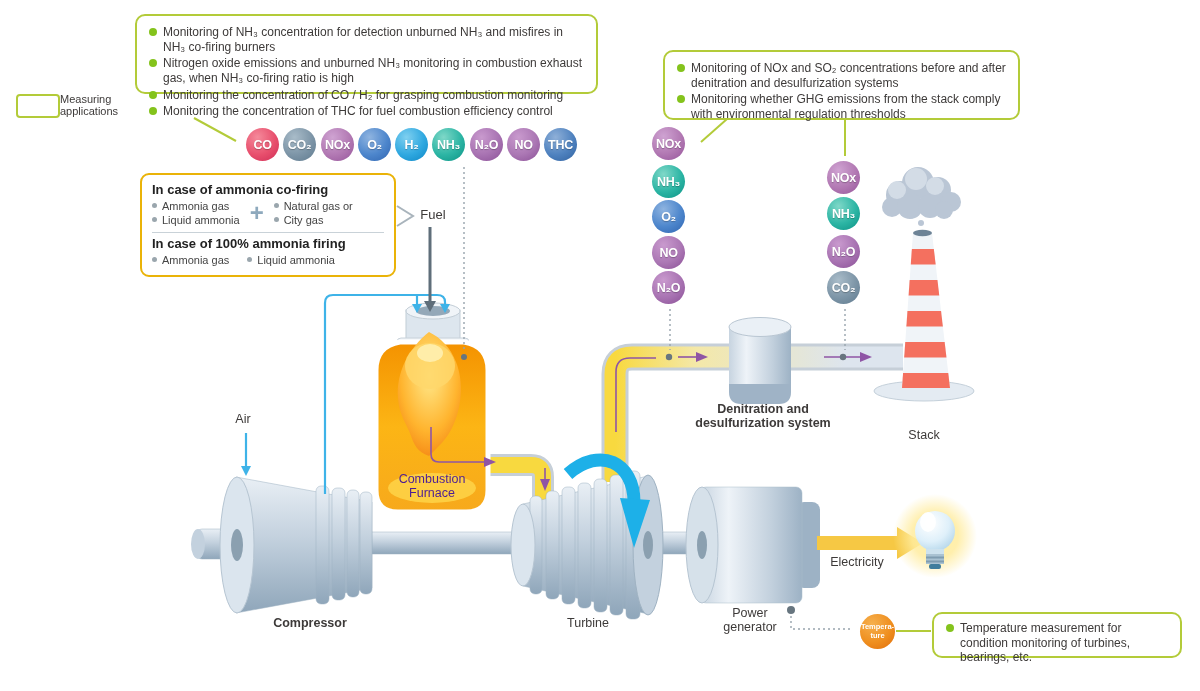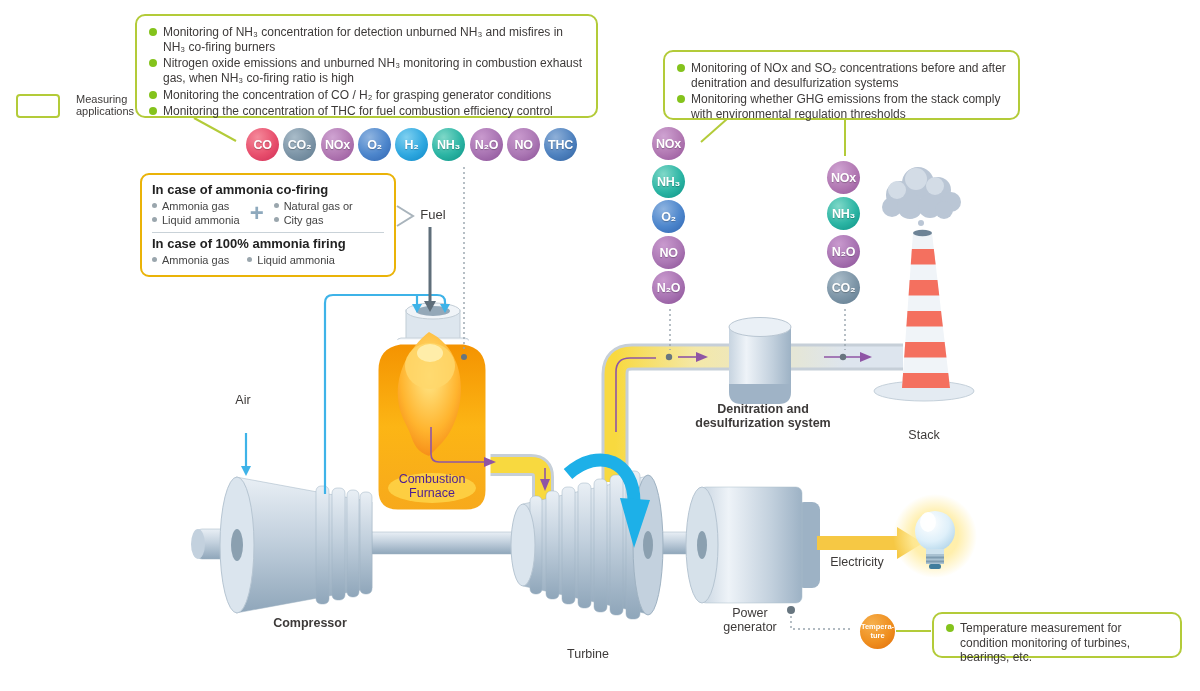--- a/index.html
+++ b/index.html
@@ -5,21 +5,21 @@
   html,body{margin:0;padding:0;background:#fff;}
   #stage{position:relative;width:1200px;height:691px;background:#fff;overflow:hidden;
          font-family:"Liberation Sans","DejaVu Sans",sans-serif;color:#3d3a39;}
   #scene{position:absolute;left:0;top:0;}
   .callout{position:absolute;background:#fff;border:2px solid #b3cb39;border-radius:10px;
            padding:9px 12px 7px 12px;box-sizing:border-box;}
   .bullet{display:flex;align-items:flex-start;font-size:12px;line-height:1.22;margin-bottom:2px;}
   .bullet .dot{flex:0 0 8px;width:8px;height:8px;border-radius:50%;background:#84c31c;margin:3px 6px 0 0;}
   .legend{position:absolute;left:16px;top:94px;display:flex;align-items:flex-start;}
   .legend .swatch{width:40px;height:20px;border:2px solid #b3cb39;border-radius:4px;background:#fff;}
-  .legend .ltext{font-size:11px;line-height:1.05;margin-left:16px;margin-top:0px;width:70px;}
+  .legend .ltext{font-size:11px;line-height:1.05;margin-left:0;margin-top:0px;width:70px;}
   .badge{position:absolute;width:33px;height:33px;border-radius:50%;display:flex;align-items:center;
          justify-content:center;color:#fff;font-weight:bold;font-size:12.5px;
          text-shadow:0 1px 1px rgba(0,0,0,.25);letter-spacing:-0.3px;}
   .fuelbox{position:absolute;left:140px;top:173px;width:256px;height:104px;background:#fff;
            border:2px solid #eab308;border-radius:9px;padding:7px 10px;box-sizing:border-box;}
   .fuelbox h4{margin:0 0 2px 0;font-size:13px;color:#222;}
   .fuelrow{display:flex;align-items:center;}
   .fuelcol{font-size:11px;line-height:1.3;color:#444;}
   .fitem::before{content:"";display:inline-block;width:5px;height:5px;border-radius:50%;
                  background:#9aa6ad;margin-right:5px;vertical-align:2px;}
@@ -248,32 +248,32 @@
     </g>
 
     <path d="M397,206 L413,216 L397,226" fill="#ffffff" stroke="#a9b4bc" stroke-width="2"></path>
   </svg>
 
   <div class="legend">
     <div class="swatch"></div>
     <div class="ltext">Measuring applications</div>
   </div>
 
-  <div class="callout" style="left:135px;top:14px;width:463px;height:104px;">
+  <div class="callout" style="left:135px;top:14px;width:463px;height:80px;">
     <div class="bullet">
         <span class="dot"></span>
         <span>Monitoring of NH₃ concentration for detection unburned NH₃ and misfires in NH₃ co-firing burners</span>
       </div>
     <div class="bullet">
         <span class="dot"></span>
         <span>Nitrogen oxide emissions and unburned NH₃ monitoring in combustion exhaust gas, when NH₃ co-firing ratio is high</span>
       </div>
     <div class="bullet">
         <span class="dot"></span>
-        <span>Monitoring the concentration of CO / H₂ for grasping generator conditions</span>
+        <span>Monitoring the concentration of CO / H₂ for grasping combustion monitoring</span>
       </div>
     <div class="bullet">
         <span class="dot"></span>
         <span>Monitoring the concentration of THC for fuel combustion efficiency control</span>
       </div>
   </div>
 
   <div class="callout" style="left:663px;top:50px;width:357px;height:70px;">
     <div class="bullet">
         <span class="dot"></span>
@@ -364,24 +364,24 @@
     </div>
     <hr class="fuel-div">
     <h4>In case of 100% ammonia firing</h4>
     <div class="fuelrow" style="gap:18px;">
       <div class="fuelcol"><span class="fitem">Ammonia gas</span></div>
       <div class="fuelcol"><span class="fitem">Liquid ammonia</span></div>
     </div>
   </div>
 
   <div class="mlabel" style="left:433px;top:208px;font-size:13px;">Fuel</div>
-  <div class="mlabel" style="left:243px;top:393px;">Air</div>
+  <div class="mlabel" style="left:243px;top:412px;">Air</div>
   <div class="mlabel furnlabel" style="left:432px;top:472px;width:92px;">Combustion Furnace</div>
   <div class="mlabel" style="left:310px;top:616px;font-weight:bold;">Compressor</div>
-  <div class="mlabel" style="left:588px;top:647px;">Turbine</div>
+  <div class="mlabel" style="left:588px;top:616px;">Turbine</div>
   <div class="mlabel" style="left:750px;top:606px;width:78px;">Power generator</div>
   <div class="mlabel" style="left:857px;top:555px;">Electricity</div>
   <div class="mlabel" style="left:763px;top:402px;width:165px;font-weight:bold;">Denitration and desulfurization system</div>
   <div class="mlabel" style="left:924px;top:404px;margin-top:24px;">Stack</div>
 
   <div class="tempbadge" style="background:radial-gradient(circle at 35% 28%, #f6b04e 0%, #ef8f1f 55%, #e06c0a 100%);">
     <span>Tempera-
 ture</span>
   </div>
 

